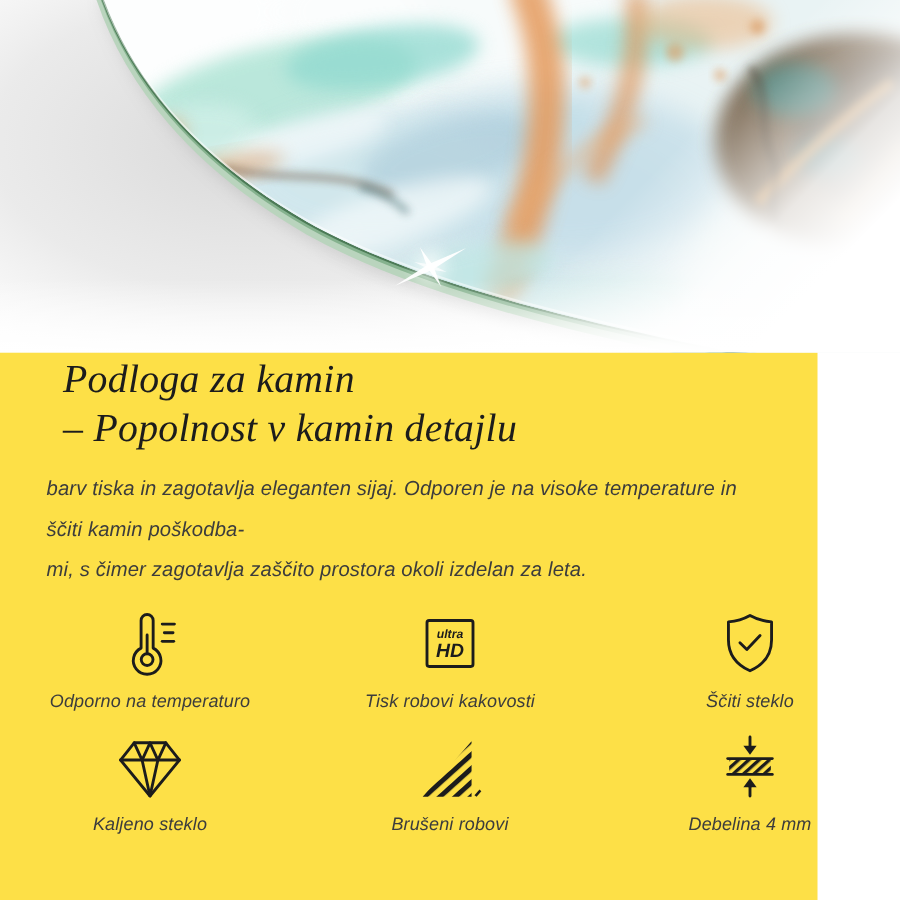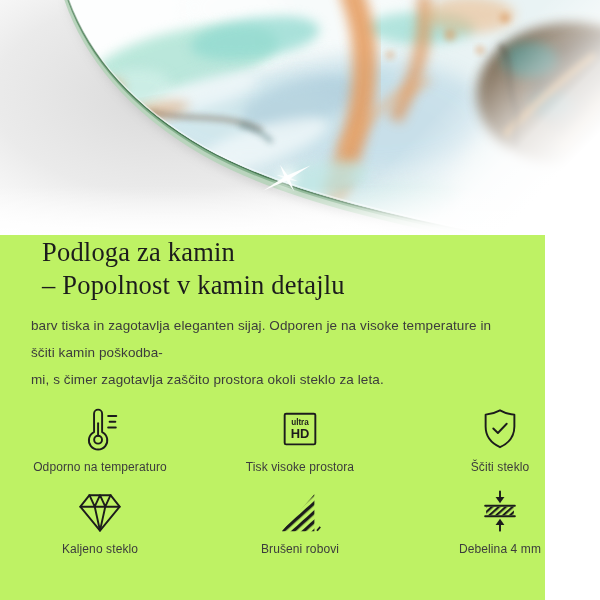--- a/index.html
+++ b/index.html
@@ -8,21 +8,22 @@
     width: 600px;
     height: 600px;
     background: #ffffff;
     overflow: hidden;
     font-family: "Liberation Sans", sans-serif;
   }
   .page {
     position: relative;
     width: 545px;
     height: 600px;
-    background: #bef264;
+    background: #fde047;
+    font-style: italic;
   }
   .hero {
     position: relative;
     width: 600px;
     height: 235px;
     overflow: hidden;
     background: #ffffff;
   }
   .hero svg { display: block; }
   .content {
@@ -181,21 +182,21 @@
     </svg>
   </div>
 
   <div class="content">
     <h1 class="title">
       <span>Podloga za kamin</span><br>
       <span>– Popolnost v kamin detajlu</span>
     </h1>
     <div class="desc">
       <div>barv tiska in zagotavlja eleganten sijaj. Odporen je na visoke temperature in ščiti kamin poškodba-</div>
-      <div>mi, s čimer zagotavlja zaščito prostora okoli steklo za leta.</div>
+      <div>mi, s čimer zagotavlja zaščito prostora okoli izdelan za leta.</div>
     </div>
   </div>
 
   <div class="features">
 
     <div class="feature">
       <div class="icon-wrap">
         <svg width="46" height="46" viewBox="0 0 48 48">
           <path class="ico" d="M 17.8,8 a 4.2,4.2 0 0 1 8.4,0 V 27.2 a 9.6,9.6 0 1 1 -8.4,0 Z"></path>
           <circle class="ico" cx="22" cy="35.2" r="4.1" stroke-width="1.8"></circle>
@@ -209,21 +210,21 @@
     </div>
 
     <div class="feature">
       <div class="icon-wrap">
         <svg width="46" height="46" viewBox="0 0 48 48">
           <rect class="ico" x="8" y="8" width="32" height="32" rx="1.5" stroke-width="2.6"></rect>
           <text class="badge-text" x="24" y="20" font-size="8.5">ultra</text>
           <text class="badge-text" x="24" y="33.5" font-size="13.5">HD</text>
         </svg>
       </div>
-      <div class="feature-label">Tisk visoke prostora</div>
+      <div class="feature-label">Tisk robovi kakovosti</div>
     </div>
 
     <div class="feature">
       <div class="icon-wrap">
         <svg width="46" height="46" viewBox="0 0 48 48">
           <path class="ico" d="M 24,4.5 C 28.5,7 33.5,8.5 39,9 V 21.5 C 39,31.5 33.2,38.8 24,43 C 14.8,38.8 9,31.5 9,21.5 V 9 C 14.5,8.5 19.5,7 24,4.5 Z"></path>
           <path class="ico" d="M 17,23.5 L 21.8,28.2 L 31,18.5" stroke-width="2.4"></path>
         </svg>
       </div>
       <div class="feature-label">Ščiti steklo</div>

